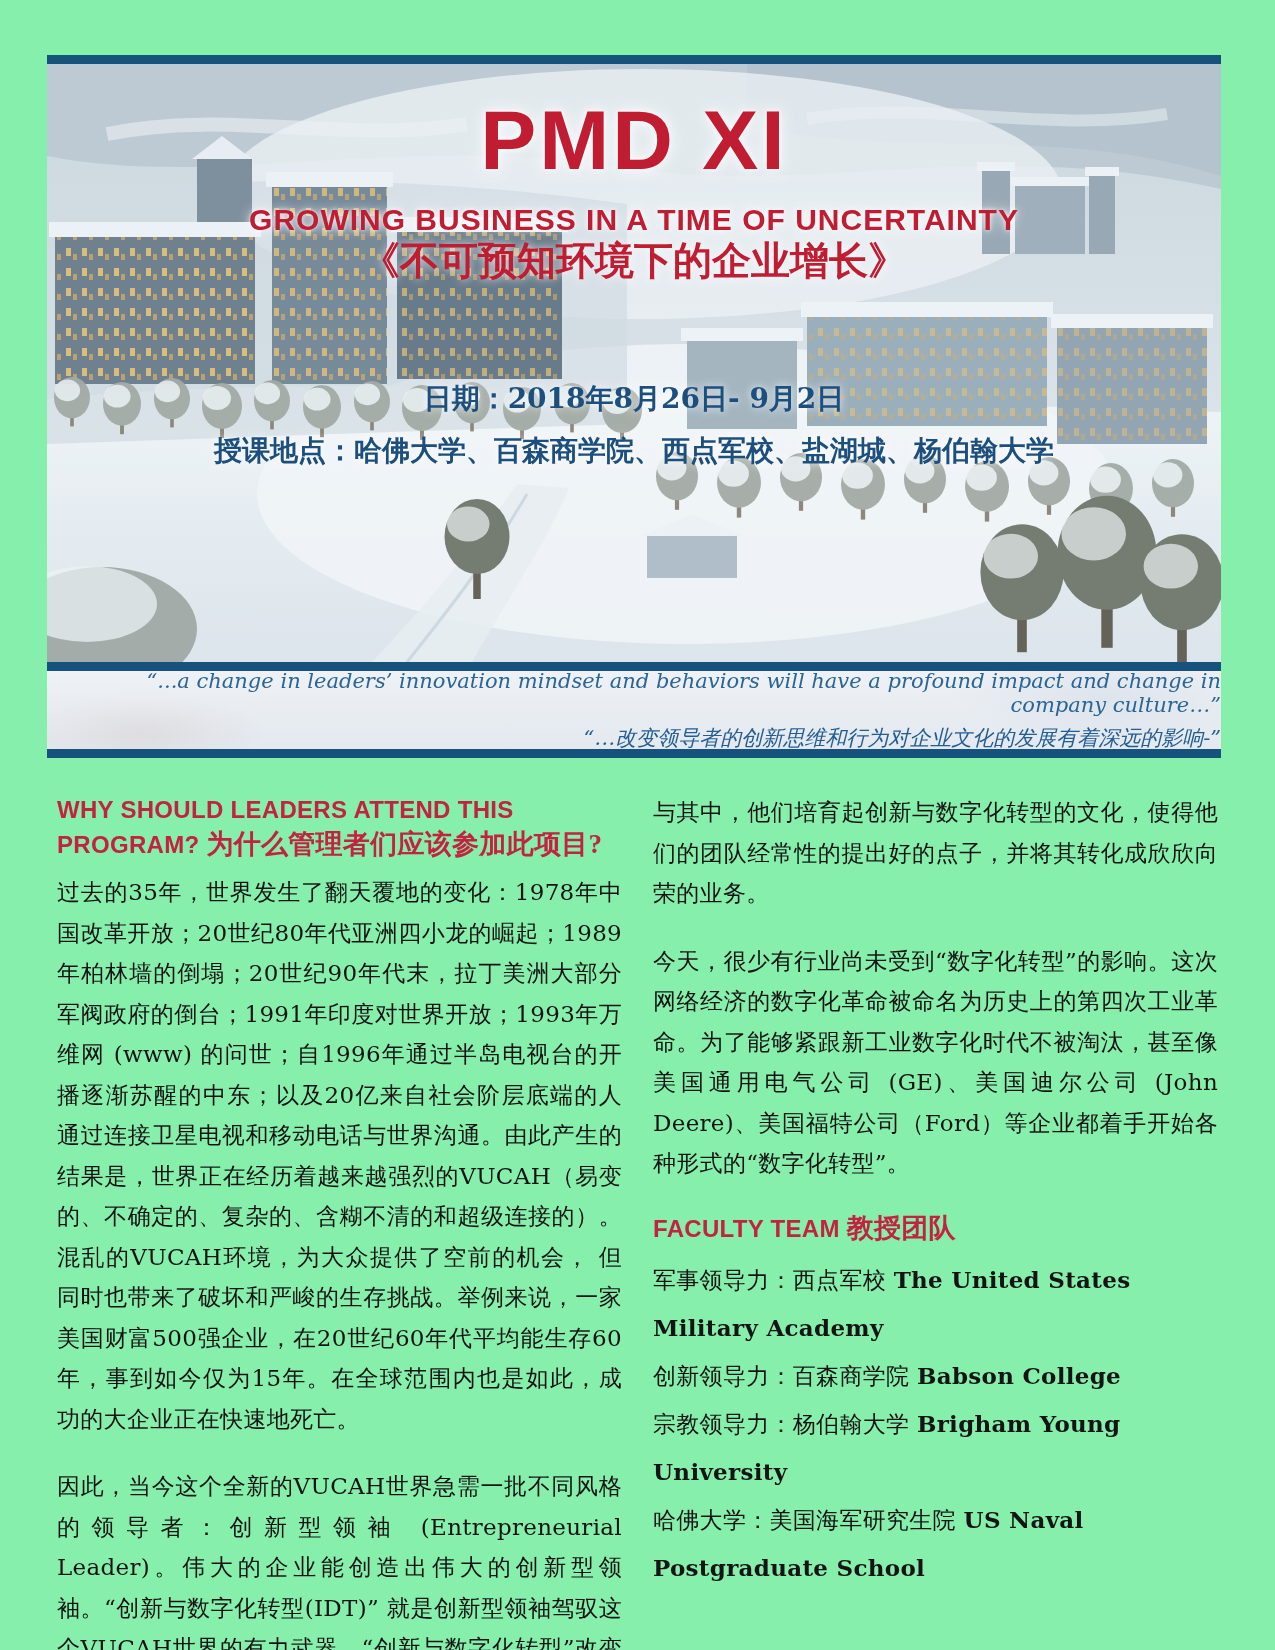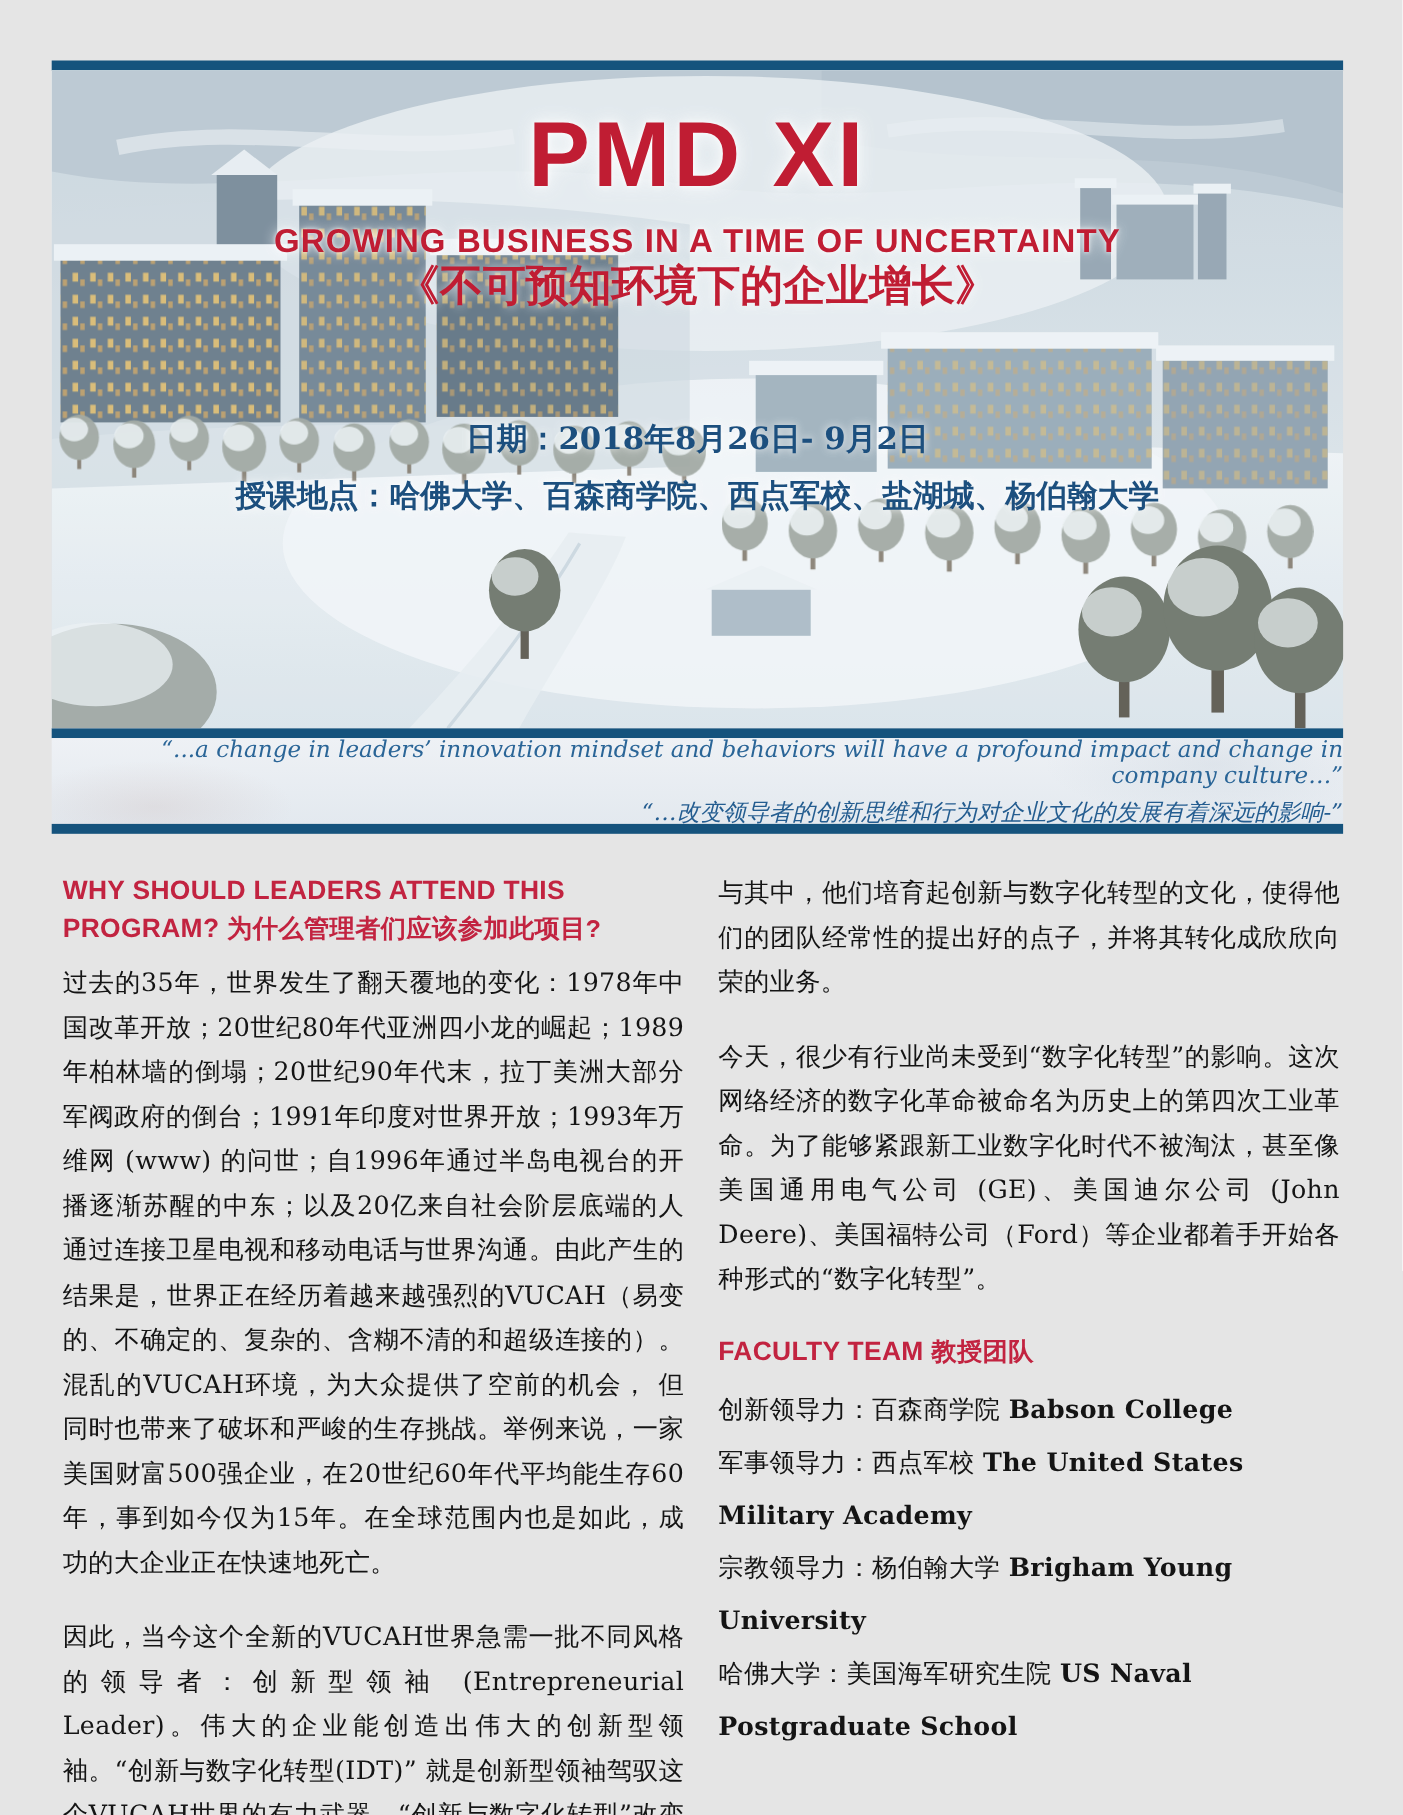--- a/index.html
+++ b/index.html
@@ -1,16 +1,16 @@
 <!DOCTYPE html>
 <html><head>
 <meta charset="utf-8">
 <style>
   html,body{margin:0;padding:0;background:#ffffff;}
-  .page{position:relative;width:1275px;height:1650px;background:#e5e5e5;overflow:hidden;
+  .page{position:relative;width:1275px;height:1650px;background:#86efac;overflow:hidden;
         font-family:"DejaVu Serif",serif;color:#111;}
 
   
   .hero{position:absolute;left:47px;top:55px;width:1174px;}
   .bar{height:9px;background:#15537d;}
   .hero-img{position:relative;height:598px;overflow:hidden;background:#dde5ea;}
   .hero-img svg{display:block;width:100%;height:100%;}
   .hero-text{position:absolute;left:0;width:100%;text-align:center;line-height:1.05;}
   .pmd-title{top:32px;font-family:"Liberation Sans",sans-serif;font-weight:800;font-size:84px;
              letter-spacing:3px;color:#c01d33;
@@ -32,21 +32,21 @@
         radial-gradient(220px 70px at 90% 30%, rgba(150,170,190,.15), transparent 70%),
         linear-gradient(#eef1f5,#e3e9ef);}
   .quote-en{font-style:italic;font-size:21px;color:#2a6597;}
   .quote-cn{font-style:italic;font-weight:400;font-size:21px;color:#245d90;}
 
   
   .columns{position:absolute;top:792px;left:57px;width:1161px;display:flex;gap:31px;}
   .col{width:565px;}
   .red-h{margin:0 0 10px 0;font-family:"Liberation Sans",sans-serif;font-weight:700;
          font-size:24px;line-height:35px;letter-spacing:.3px;color:#c22340;}
-  .red-h .cn{font-family:Liberation Mono, monospace;font-size:23px;}
+  .red-h .cn{font-family:Liberation Serif, serif;font-size:27px;}
   .body-p{margin:0 0 27px 0;font-size:23px;line-height:40.5px;text-align:justify;
           letter-spacing:.3px;color:#141414;}
   .faculty-list{margin:4px 0 0 0;}
   .faculty-item{font-size:23px;line-height:47px;letter-spacing:.3px;color:#141414;}
   .faculty-item .en{font-weight:700;}
 </style>
 </head>
 <body>
 
 <div class="page">
@@ -191,28 +191,28 @@
     <div class="col">
       <p class="body-p">与其中，他们培育起创新与数字化转型的文化，使得他们的团队经常性的提出好的点子，并将其转化成欣欣向荣的业务。</p>
       <p class="body-p">今天，很少有行业尚未受到“数字化转型”的影响。这次网络经济的数字化革命被命名为历史上的第四次工业革命。为了能够紧跟新工业数字化时代不被淘汰，甚至像美国通用电气公司 (GE)、美国迪尔公司 (John Deere)、美国福特公司（Ford）等企业都着手开始各种形式的“数字化转型”。</p>
 
       <h2 class="red-h">
         <span class="en">FACULTY TEAM</span>
         <span class="cn">教授团队</span>
       </h2>
       <div class="faculty-list">
         <div class="faculty-item">
+          <span class="cn">军事领导力：西点军校</span>
+          <span class="en">The United States Military Academy</span>
+        </div>
+        <div class="faculty-item">
           <span class="cn">创新领导力：百森商学院</span>
           <span class="en">Babson College</span>
         </div>
         <div class="faculty-item">
-          <span class="cn">军事领导力：西点军校</span>
-          <span class="en">The United States Military Academy</span>
-        </div>
-        <div class="faculty-item">
           <span class="cn">宗教领导力：杨伯翰大学</span>
           <span class="en">Brigham Young University</span>
         </div>
         <div class="faculty-item">
           <span class="cn">哈佛大学：美国海军研究生院</span>
           <span class="en">US Naval Postgraduate School</span>
         </div>
       </div>
 
     </div>

